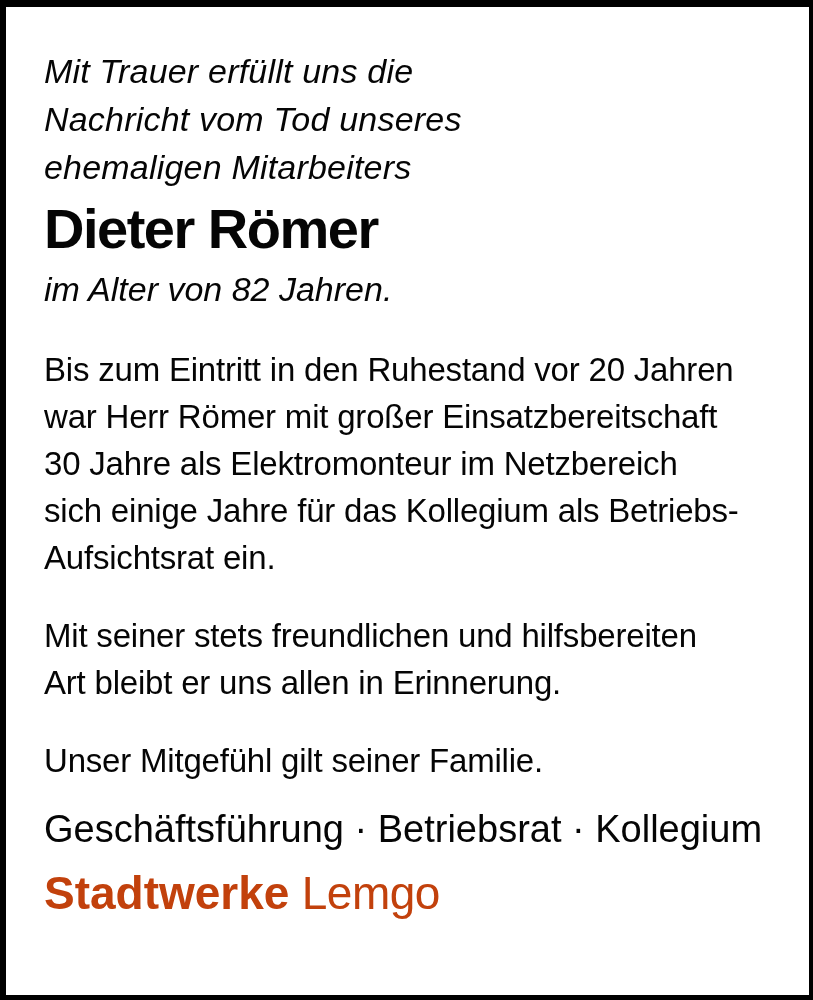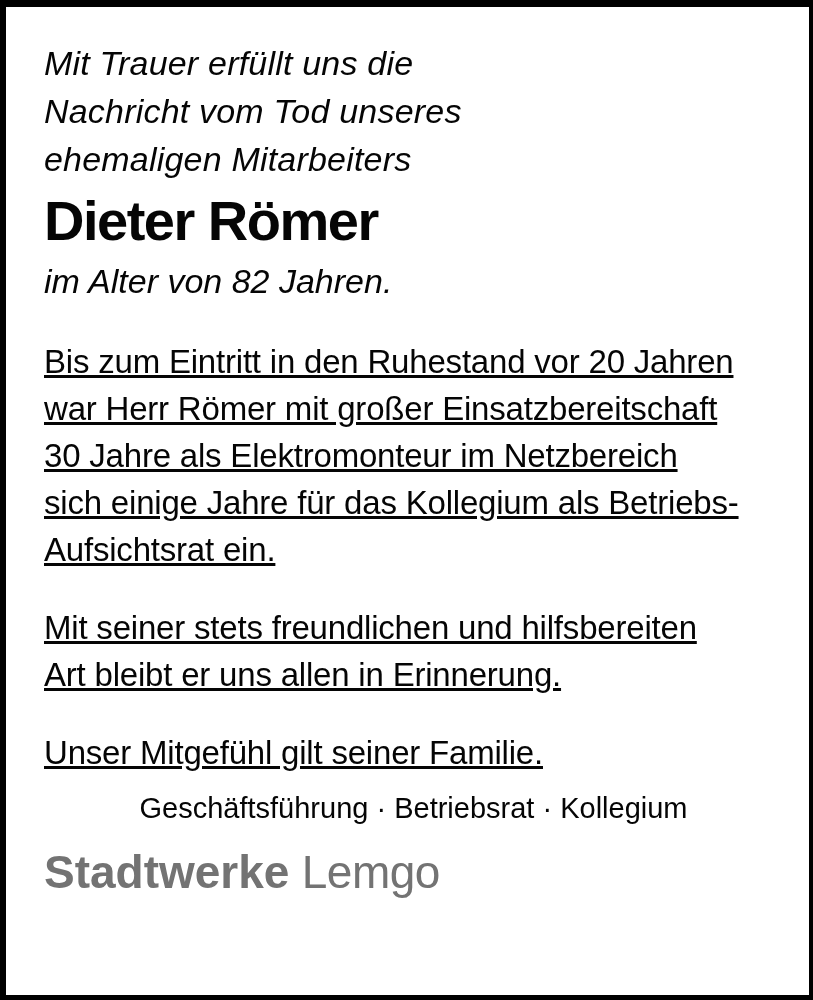--- a/index.html
+++ b/index.html
@@ -11,21 +11,21 @@
     color: #050505;
     overflow: hidden;
   }
   .notice {
     width: 813px;
     height: 1000px;
     background: #ffffff;
     border-style: solid;
     border-color: #000000;
     border-width: 7px 4px 5px 6px;
-    padding: 32px 26px 0 38px;
+    padding: 40px 26px 0 38px;
   }
   .intro-line {
     font-style: italic;
     font-size: 34px;
     line-height: 48px;
     letter-spacing: 0.2px;
   }
   .deceased-name {
     margin-top: 9px;
     font-size: 56px;
@@ -38,33 +38,31 @@
     font-size: 34px;
     line-height: 46px;
     margin-top: 8px;
   }
   .para { margin-top: 31px; }
   .para.first { margin-top: 34px; }
   .body-line {
     font-size: 33px;
     line-height: 47px;
     letter-spacing: -0.2px;
-    text-decoration: underline;
   }
   .signature-line {
-    margin-top: 9px;
-    font-size: 29px;
+    margin-top: 22px;
+    font-size: 38px;
     line-height: 47px;
-    text-align: center;
   }
   .company {
     margin-top: 13px;
     font-size: 46px;
     line-height: 54px;
-    color: #737373;
+    color: #c2410c;
     letter-spacing: -0.5px;
   }
   .company .bold { font-weight: bold; letter-spacing: 0; }
 </style>
 </head>
 <body>
 
 <div class="notice">
 
   <div class="intro">

